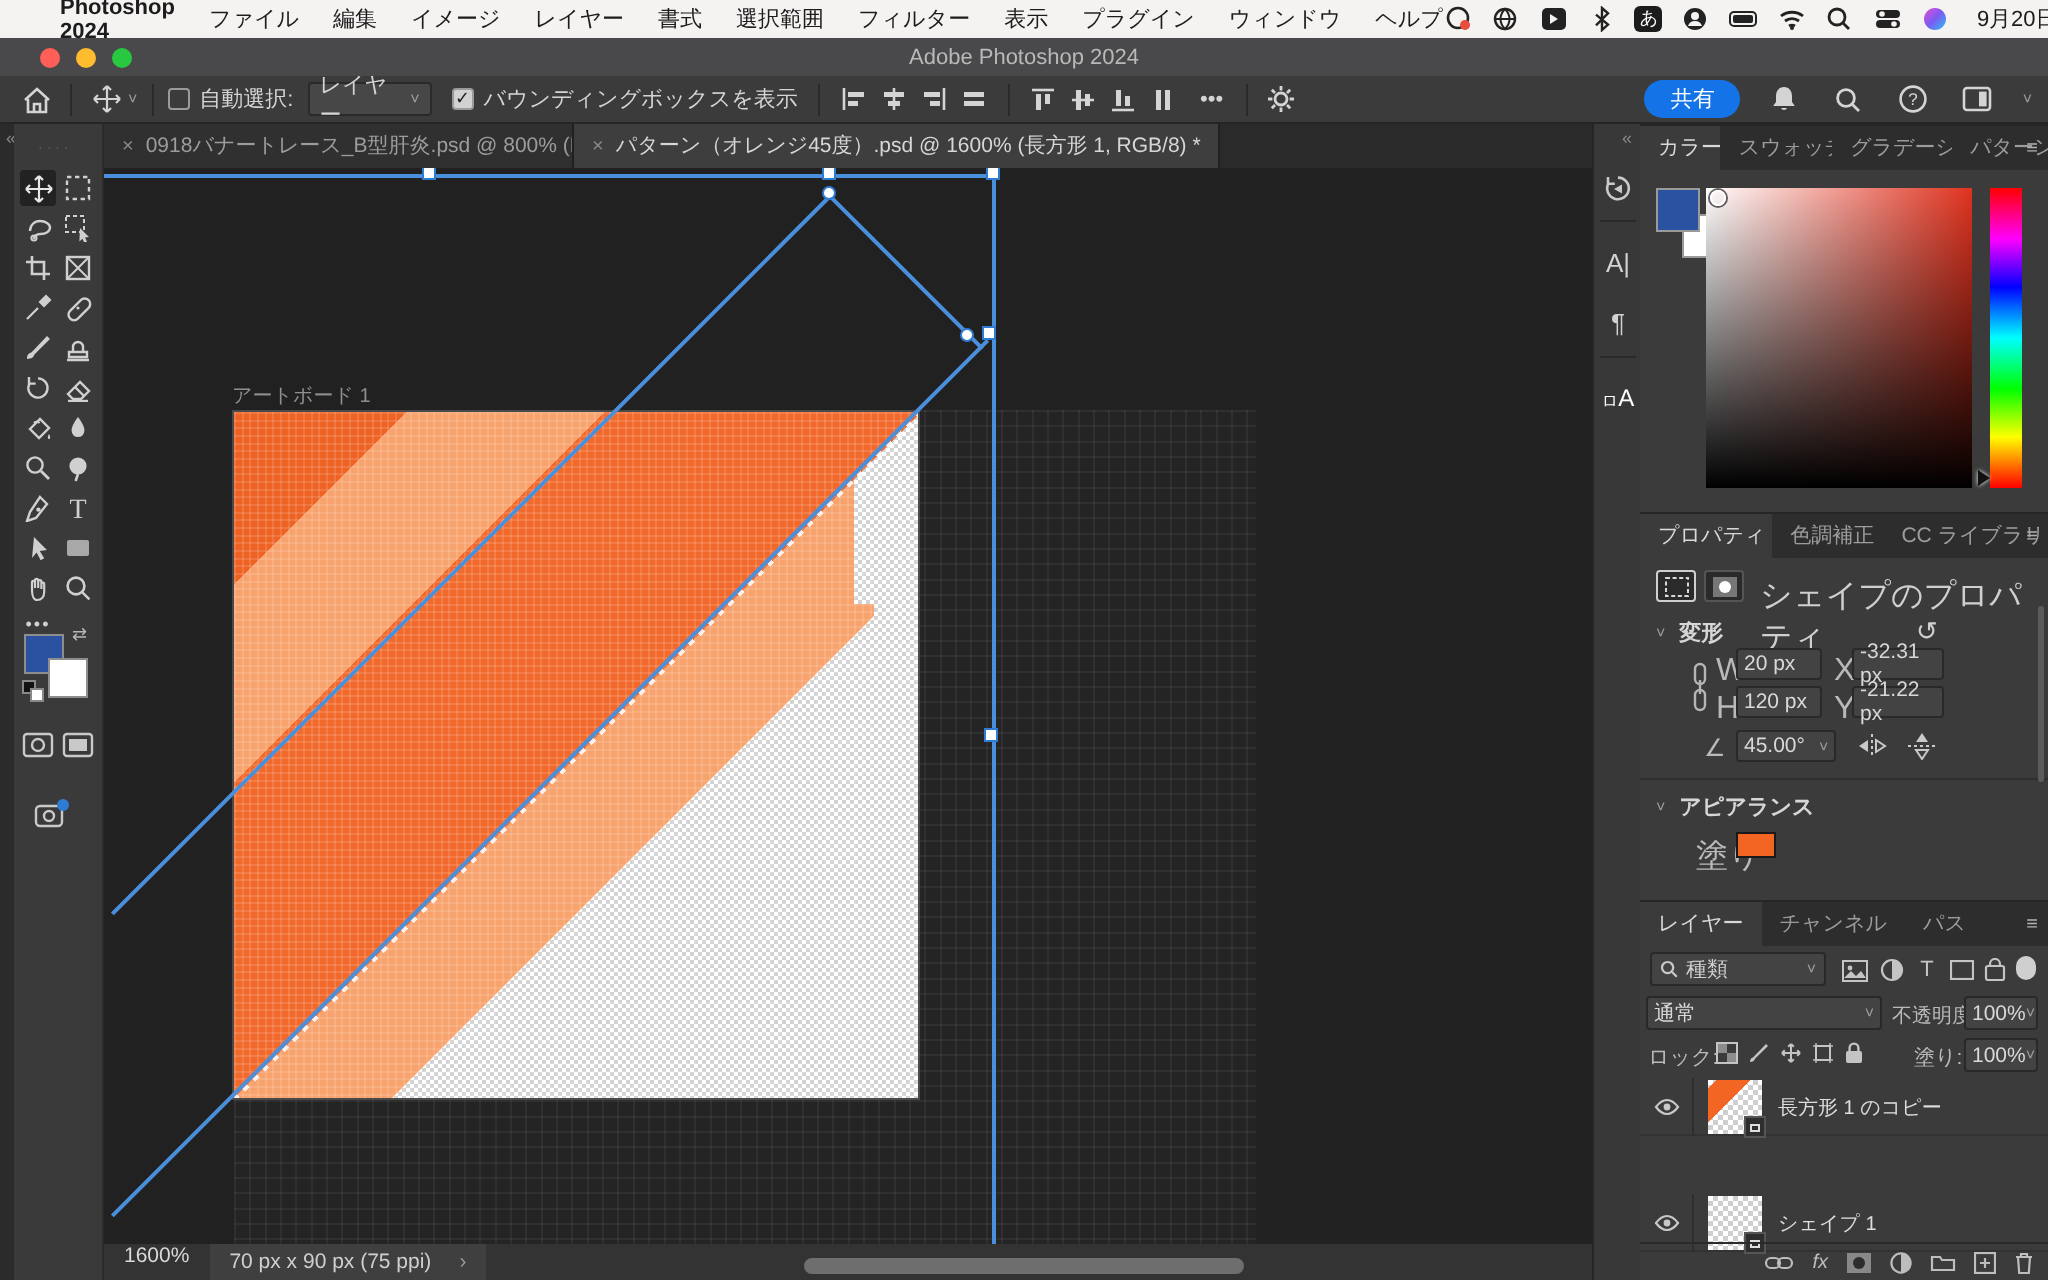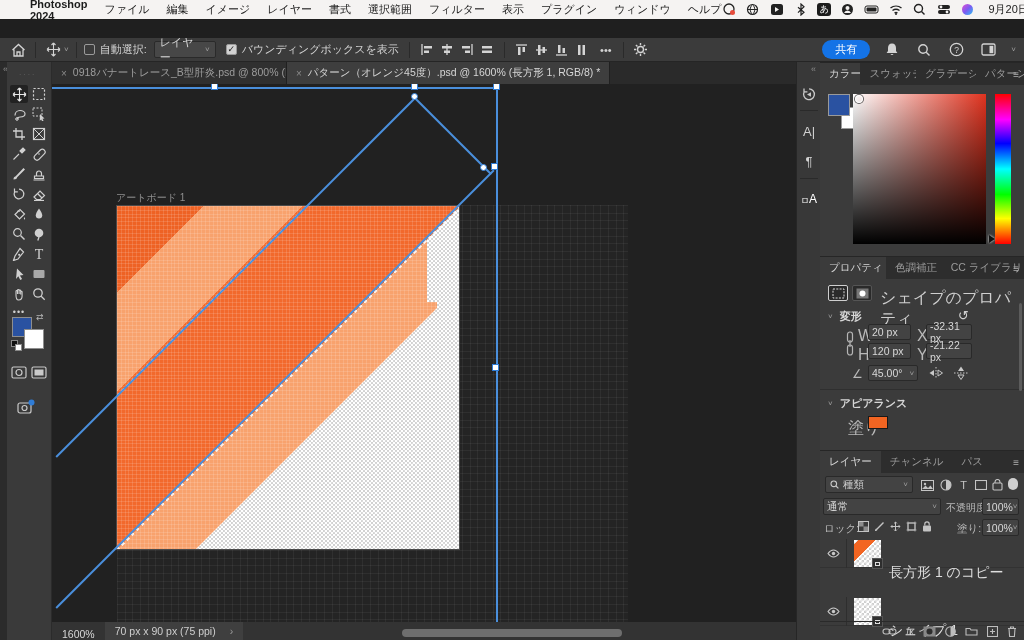--- a/index.html
+++ b/index.html
@@ -88,21 +88,21 @@
   .jaggy { position:absolute; height:2px; transform-origin:0 50%; transform:rotate(-45deg);
     background-image:repeating-linear-gradient(to right, rgba(255,255,255,.85) 0 3px, transparent 3px 7px); }
 
   .tline { position:absolute; background:#4a8fdc; }
   .tline.diag { height:1.5px; transform-origin:0 50%; transform:rotate(-45deg); }
   .tline.diag2 { height:1.5px; transform-origin:0 50%; transform:rotate(45deg); }
   .handle { position:absolute; width:7px; height:7px; background:#fff; border:1.5px solid #2f7cd6; }
   .handle.round { border-radius:50%; }
 
   .canvas-status { position:absolute; left:0; bottom:0; width:744px; height:18px; background:#333333;
-    display:flex; align-items:flex-end; font-size:10.5px; color:#d8d8d8; }
+    display:flex; align-items:flex-start; font-size:10.5px; color:#d8d8d8; }
   .zoom-level { margin-left:10px; }
   .doc-chip { margin-left:10px; background:#3f3f3f; height:18px; display:flex; align-items:center; padding:0 10px; gap:14px; color:#cfcfcf; }
   .doc-chip .chev { color:#9a9a9a; }
   .hscroll { position:absolute; left:350px; bottom:3px; width:220px; height:8px; background:#6e6e6e; border-radius:4px; }
 
   
   .dockstrip { position:relative; width:24px; height:578px; background:#383838; border-left:1px solid #262626; flex:none;
     color:#c9c9c9; }
   .dockstrip .collapse { position:absolute; right:4px; top:2px; color:#8a8a8a; font-size:9px; }
   .strip-icon { position:absolute; left:0; width:24px; text-align:center; }
@@ -161,21 +161,21 @@
     background-image:
       linear-gradient(45deg, #cfcfcf 25%, transparent 25%, transparent 75%, #cfcfcf 75%),
       linear-gradient(45deg, #cfcfcf 25%, transparent 25%, transparent 75%, #cfcfcf 75%);
     background-size:5px 5px; background-position:0 0, 2.5px 2.5px; }
   .layerrow.sel .lthumb { box-shadow:0 0 0 1.5px #e6e6e6; }
   .lthumb .ol1 { position:absolute; inset:0; background:linear-gradient(135deg, transparent 0 3px, #f26522 3px 15px, transparent 15px); }
   .lthumb .ol2 { position:absolute; inset:0; background:linear-gradient(135deg, transparent 0 9px, #f26522 9px 28px, transparent 28px); }
   .badge { position:absolute; right:-2px; bottom:-2px; width:11px; height:11px; background:#2e2e2e; border:1px solid #555;
     display:flex; align-items:center; justify-content:center; }
   .badge i { display:block; width:5px; height:4px; border:1px solid #dedede; }
-  .lname { position:absolute; left:69px; top:25px; color:#dedede; font-size:14px; white-space:nowrap; }
+  .lname { position:absolute; left:69px; top:8px; color:#dedede; font-size:10px; white-space:nowrap; }
   .layerfoot { position:absolute; left:0; bottom:0; width:204px; height:19px; border-top:1px solid #2a2a2a;
     display:flex; align-items:center; justify-content:flex-end; gap:9px; padding-right:7px; color:#bdbdbd; }
   .layerfoot .fi { display:flex; align-items:center; justify-content:center; }
 </style>
 </head>
 <body>
 
 <div class="app">
 
   <div class="menubar">
@@ -260,20 +260,28 @@
                 <stop offset="1" stop-color="#2bc4f2"></stop>
               </linearGradient>
             </defs>
             <circle cx="6.5" cy="6.5" r="5.5" fill="url(#sg)"></circle>
           </svg>
         </span>
       <span class="clock">9月20日(金) 11:25</span>
     </span>
   </div>
 
+  <div class="titlebar">
+    <span class="lights">
+      <span class="light r"></span>
+      <span class="light y"></span>
+      <span class="light g"></span>
+    </span>
+    <span>Adobe Photoshop 2024</span>
+  </div>
 
   <div class="optionsbar">
     <span class="ob-icon" style="margin-left:8px;">
         <svg width="15" height="14">
           <path d="M1.5 7L7.5 1.5L13.5 7M3 6.5V13h9V6.5M6 13V9h3v4" fill="none" stroke="#d4d4d4" stroke-width="1.3"></path>
         </svg>
       </span>
     <span class="ob-sep"></span>
     <span class="ob-icon">
         <svg width="15" height="15">

